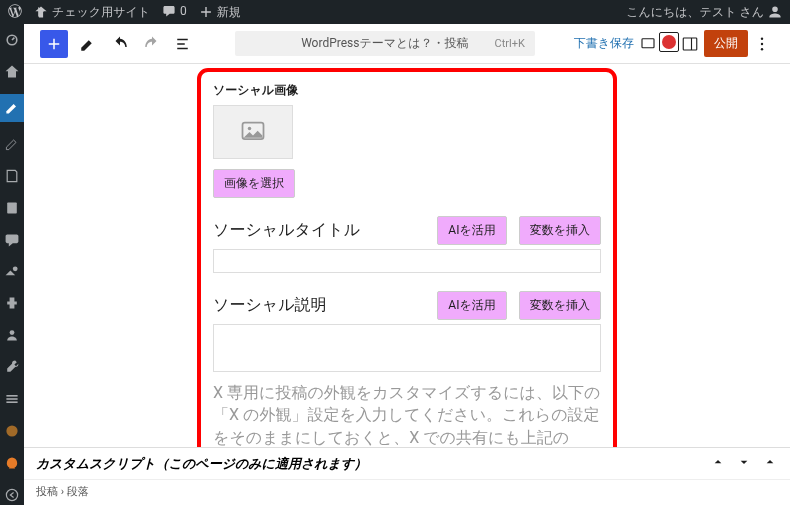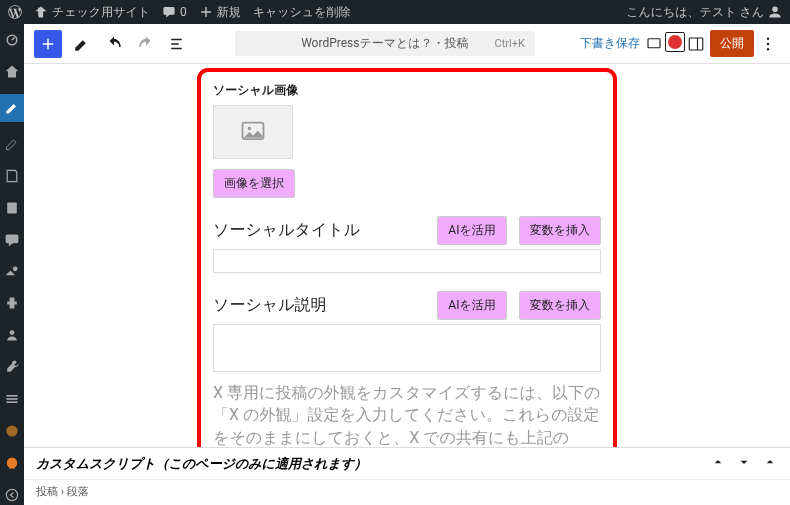--- a/index.html
+++ b/index.html
@@ -1,33 +1,33 @@
 <!DOCTYPE html>
 <html><head>
 <meta charset="utf-8">
 <style>
   * { box-sizing: border-box; margin: 0; padding: 0; }
   body { font-family: -apple-system, BlinkMacSystemFont, "Segoe UI", Roboto, sans-serif; background: #f0f0f1; width: 790px; height: 505px; overflow: hidden; font-size: 13px; }
 
   
   .adminbar { background: #1d2327; color: #c3c4c7; height: 24px; display: flex; align-items: center; padding: 0 8px; font-size: 12px; justify-content: space-between; }
-  .adminbar-left, .adminbar-right { display: flex; align-items: center; gap: 12px; }
+  .adminbar-left, .adminbar-right { display: flex; align-items: flex-start; gap: 12px; }
   .adminbar-item { display: flex; align-items: center; gap: 4px; }
   .adminbar svg { width: 14px; height: 14px; fill: #c3c4c7; }
   .adminbar-right svg { width: 14px; height: 14px; }
 
   
   .sidebar { position: absolute; top: 24px; left: 0; width: 24px; bottom: 0; background: #1d2327; display: flex; flex-direction: column; align-items: center; padding-top: 6px; gap: 12px; }
   .sidebar-item { width: 20px; height: 20px; display: flex; align-items: center; justify-content: center; }
   .sidebar-item.active { background: #2271b1; width: 24px; height: 28px; }
   .sidebar svg { width: 16px; height: 16px; fill: #a7aaad; }
   .sidebar-item.active svg { fill: #fff; }
 
   
-  .toolbar { position: absolute; top: 24px; left: 24px; right: 0; height: 40px; background: #fff; border-bottom: 1px solid #e0e0e0; display: flex; align-items: center; padding: 0 10px; gap: 8px; }
+  .toolbar { position: absolute; top: 24px; left: 24px; right: 0; height: 40px; background: #fff; border-bottom: 1px solid #e0e0e0; display: flex; align-items: center; padding: 0 16px; gap: 8px; }
   .btn-add { width: 28px; height: 28px; background: #3858e9; border-radius: 2px; display: flex; align-items: center; justify-content: center; }
   .btn-add svg { width: 18px; height: 18px; fill: #fff; }
   .toolbar-ico { width: 24px; height: 24px; display: flex; align-items: center; justify-content: center; }
   .toolbar-ico svg { width: 18px; height: 18px; fill: #1e1e1e; }
   .doc-title-wrap { flex: 1; display: flex; justify-content: center; }
   .doc-title { background: #f0f0f0; border-radius: 2px; padding: 4px 12px; display: flex; align-items: center; gap: 8px; font-size: 12px; color: #555; min-width: 300px; justify-content: center; position: relative; }
   .doc-title-kbd { position: absolute; right: 10px; font-size: 11px; color: #888; }
   .toolbar-right { display: flex; align-items: center; gap: 2px; }
   .draft { color: #2271b1; font-size: 12px; }
   .publish { background: #c2410c; color: #fff; padding: 5px 10px; border-radius: 2px; font-size: 12px; }
@@ -82,23 +82,20 @@
           <path d="M4 3h12c1 0 2 1 2 2v7c0 1-1 2-2 2h-5l-5 4v-4H4c-1 0-2-1-2-2V5c0-1 1-2 2-2z"></path>
         </svg>
       <span>0</span>
     </span>
     <span class="adminbar-item">
       <svg viewBox="0 0 20 20">
           <path d="M9 3h2v6h6v2h-6v6H9v-6H3V9h6z"></path>
         </svg>
       <span>新規</span>
     </span>
-    <span class="adminbar-item">
-      <span>キャッシュを削除</span>
-    </span>
   </div>
   <div class="adminbar-right">
     <span class="adminbar-item">
       <span>こんにちは、テスト さん</span>
       <svg viewBox="0 0 20 20">
           <path d="M10 10a4 4 0 100-8 4 4 0 000 8zm0 2c-3 0-8 1.5-8 4.5V18h16v-1.5c0-3-5-4.5-8-4.5z"></path>
         </svg>
     </span>
   </div>
 </div>

